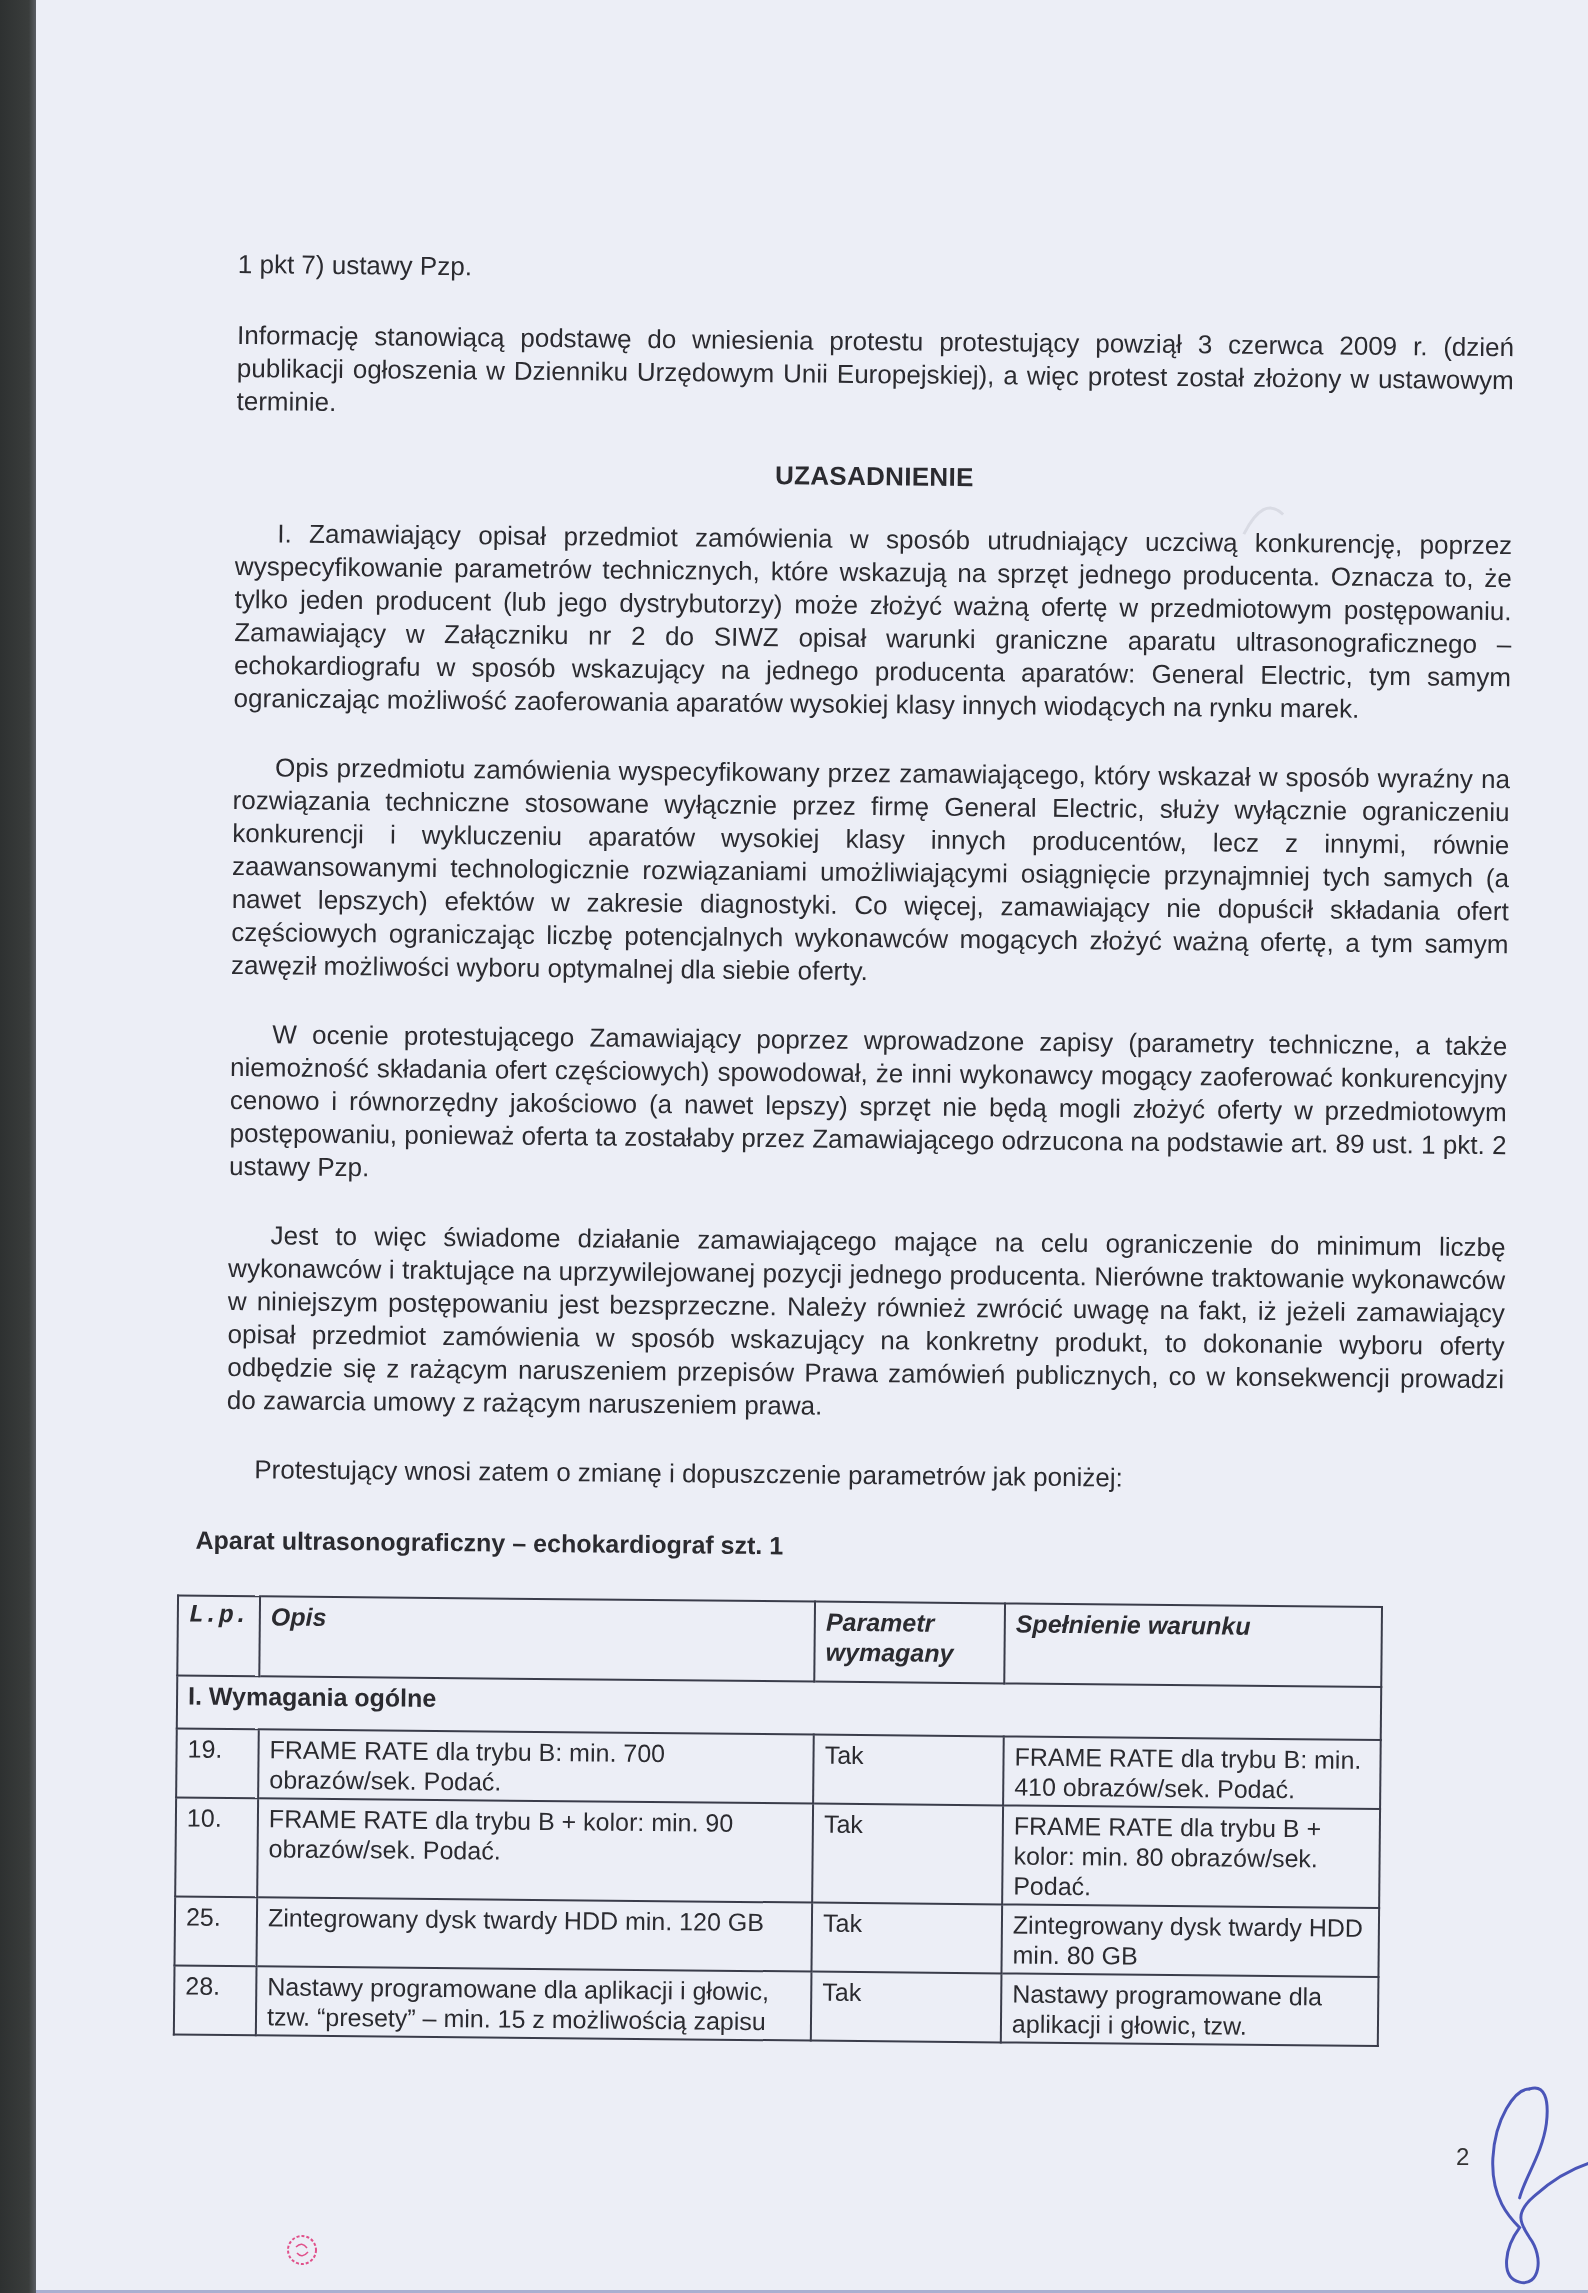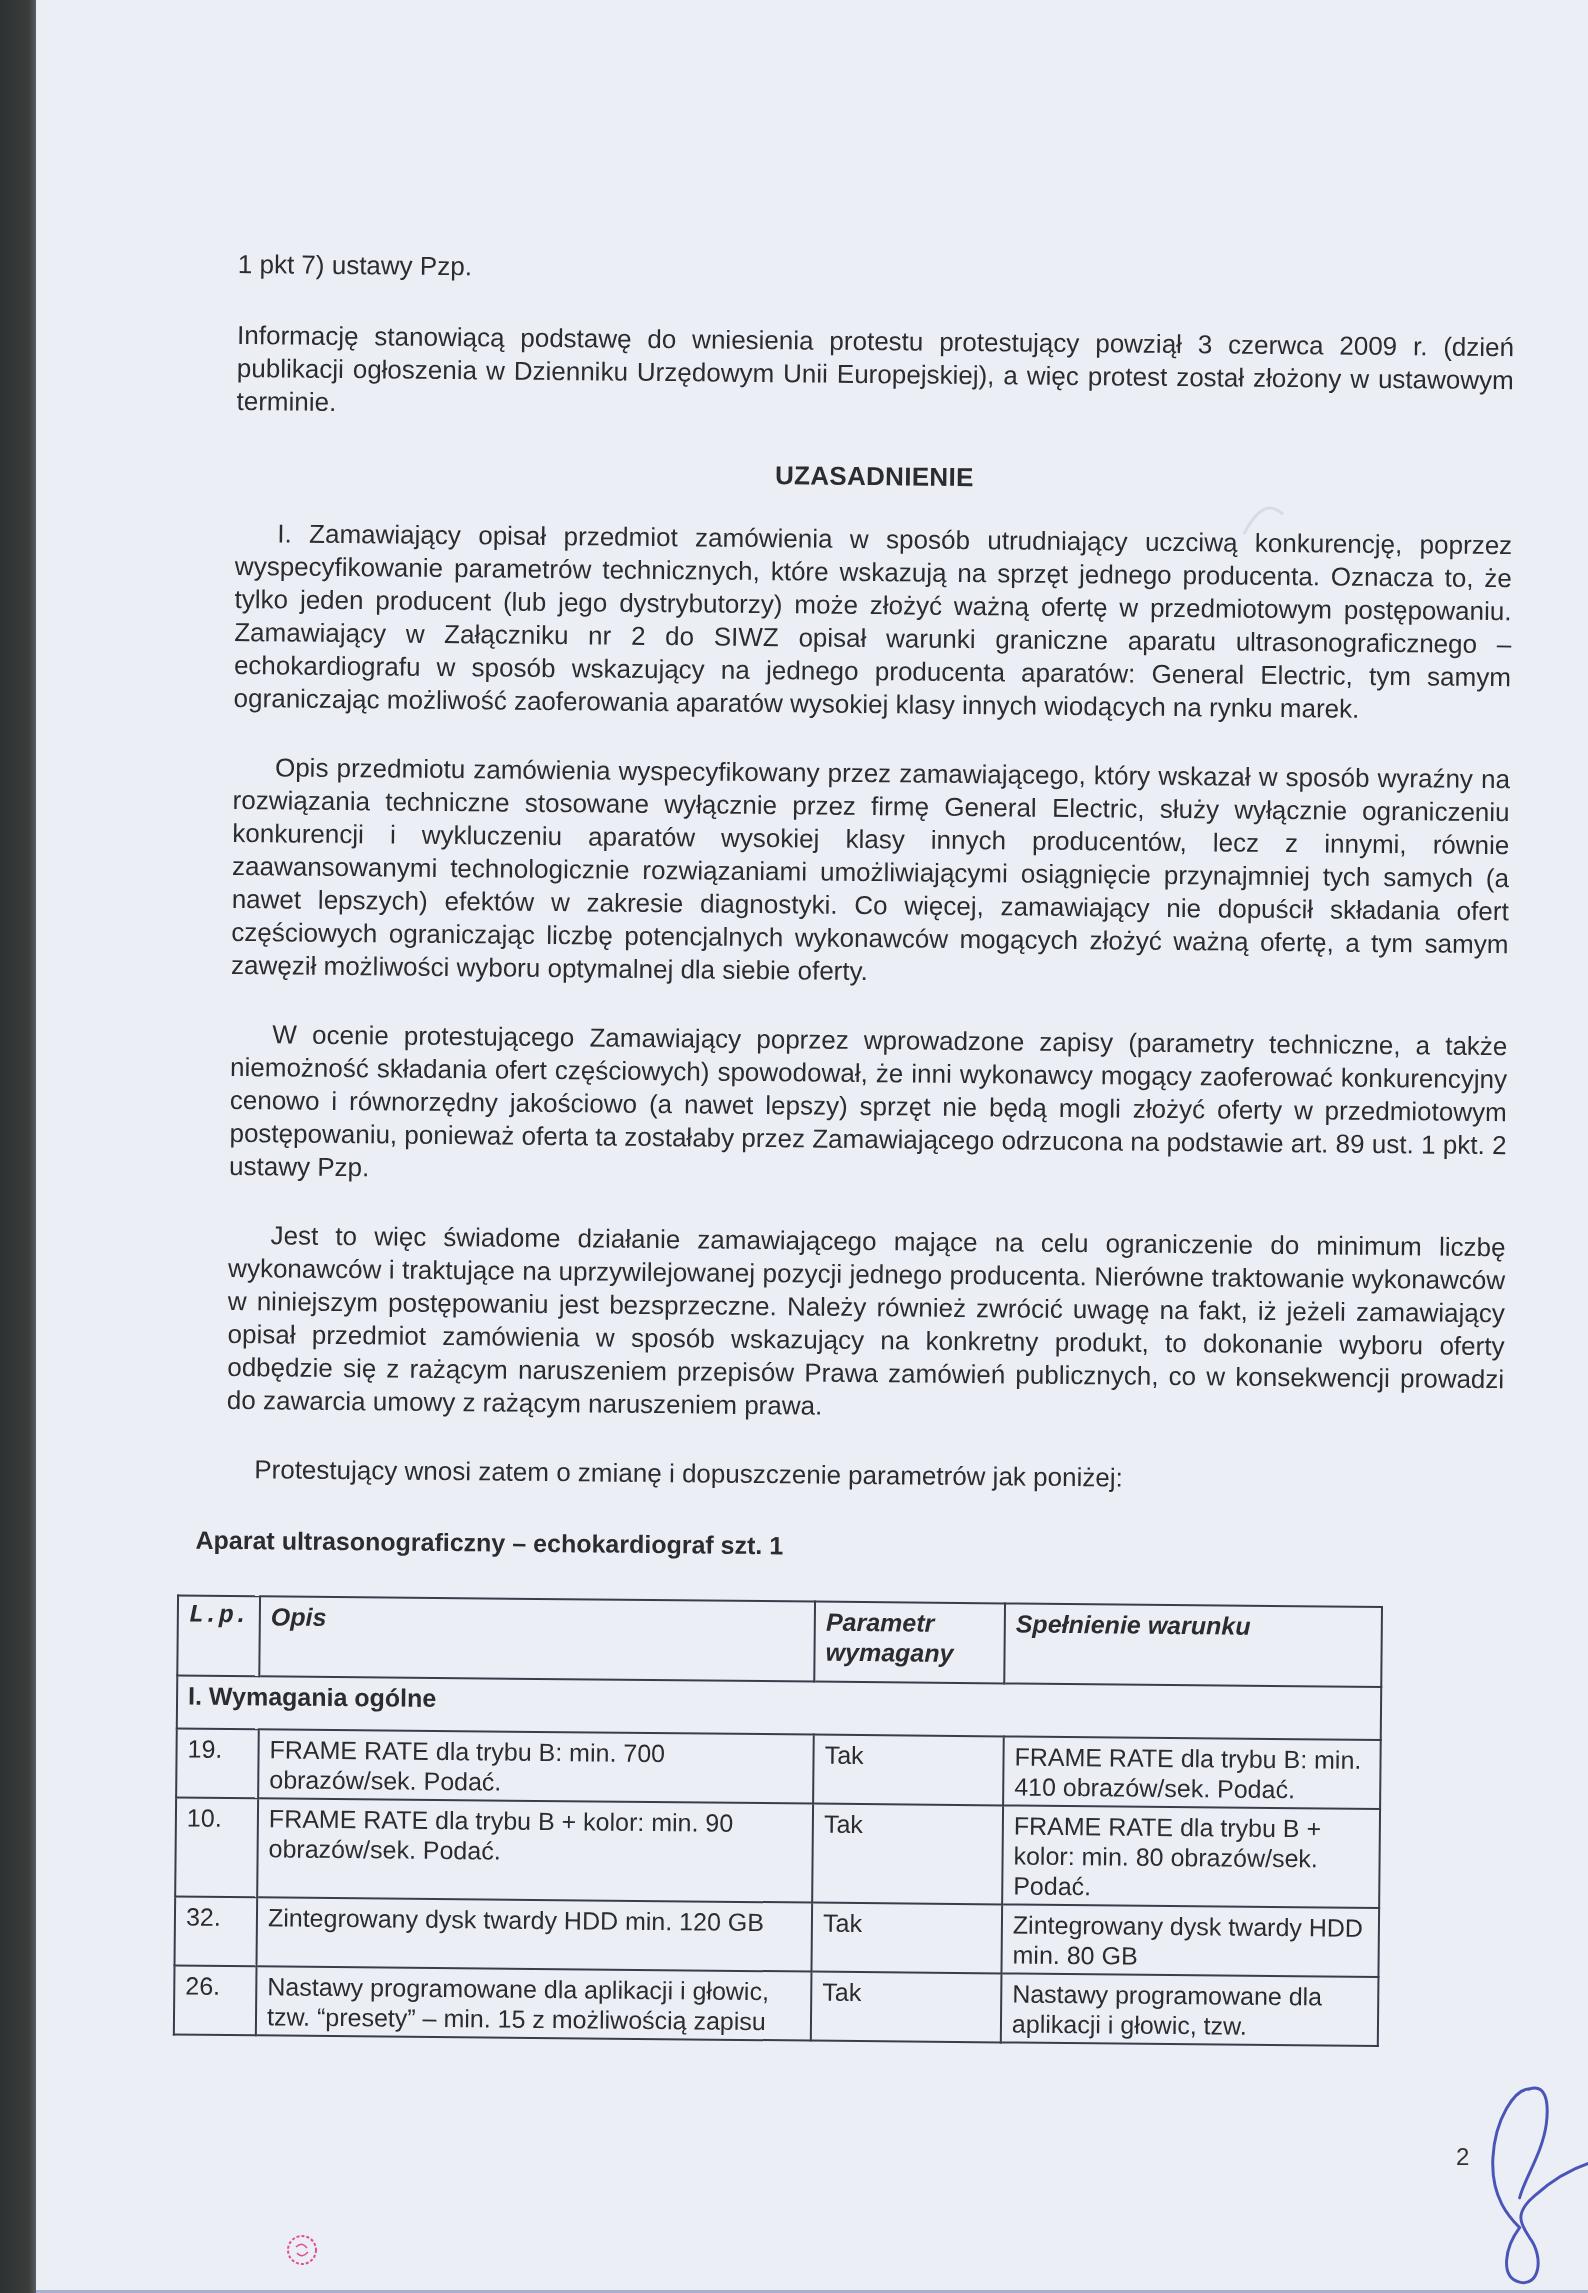--- a/index.html
+++ b/index.html
@@ -102,27 +102,27 @@
       <td class="center">Tak</td>
       <td>FRAME RATE dla trybu B: min. 410 obrazów/sek. Podać.</td>
     </tr>
     <tr>
       <td>10.</td>
       <td>FRAME RATE dla trybu B + kolor: min. 90 obrazów/sek. Podać.</td>
       <td class="center">Tak</td>
       <td>FRAME RATE dla trybu B + kolor: min. 80 obrazów/sek. Podać.</td>
     </tr>
     <tr>
-      <td>32.</td>
+      <td>25.</td>
       <td>Zintegrowany dysk twardy HDD min. 120 GB</td>
       <td class="center">Tak</td>
       <td>Zintegrowany dysk twardy HDD min. 80 GB</td>
     </tr>
     <tr>
-      <td>26.</td>
+      <td>28.</td>
       <td>Nastawy programowane dla aplikacji i głowic, tzw. “presety” – min. 15 z możliwością zapisu</td>
       <td class="center">Tak</td>
       <td>Nastawy programowane dla aplikacji i głowic, tzw.</td>
     </tr>
   </tbody>
     </table>
 </div>
 
 <div class="page-number">2</div>
 

